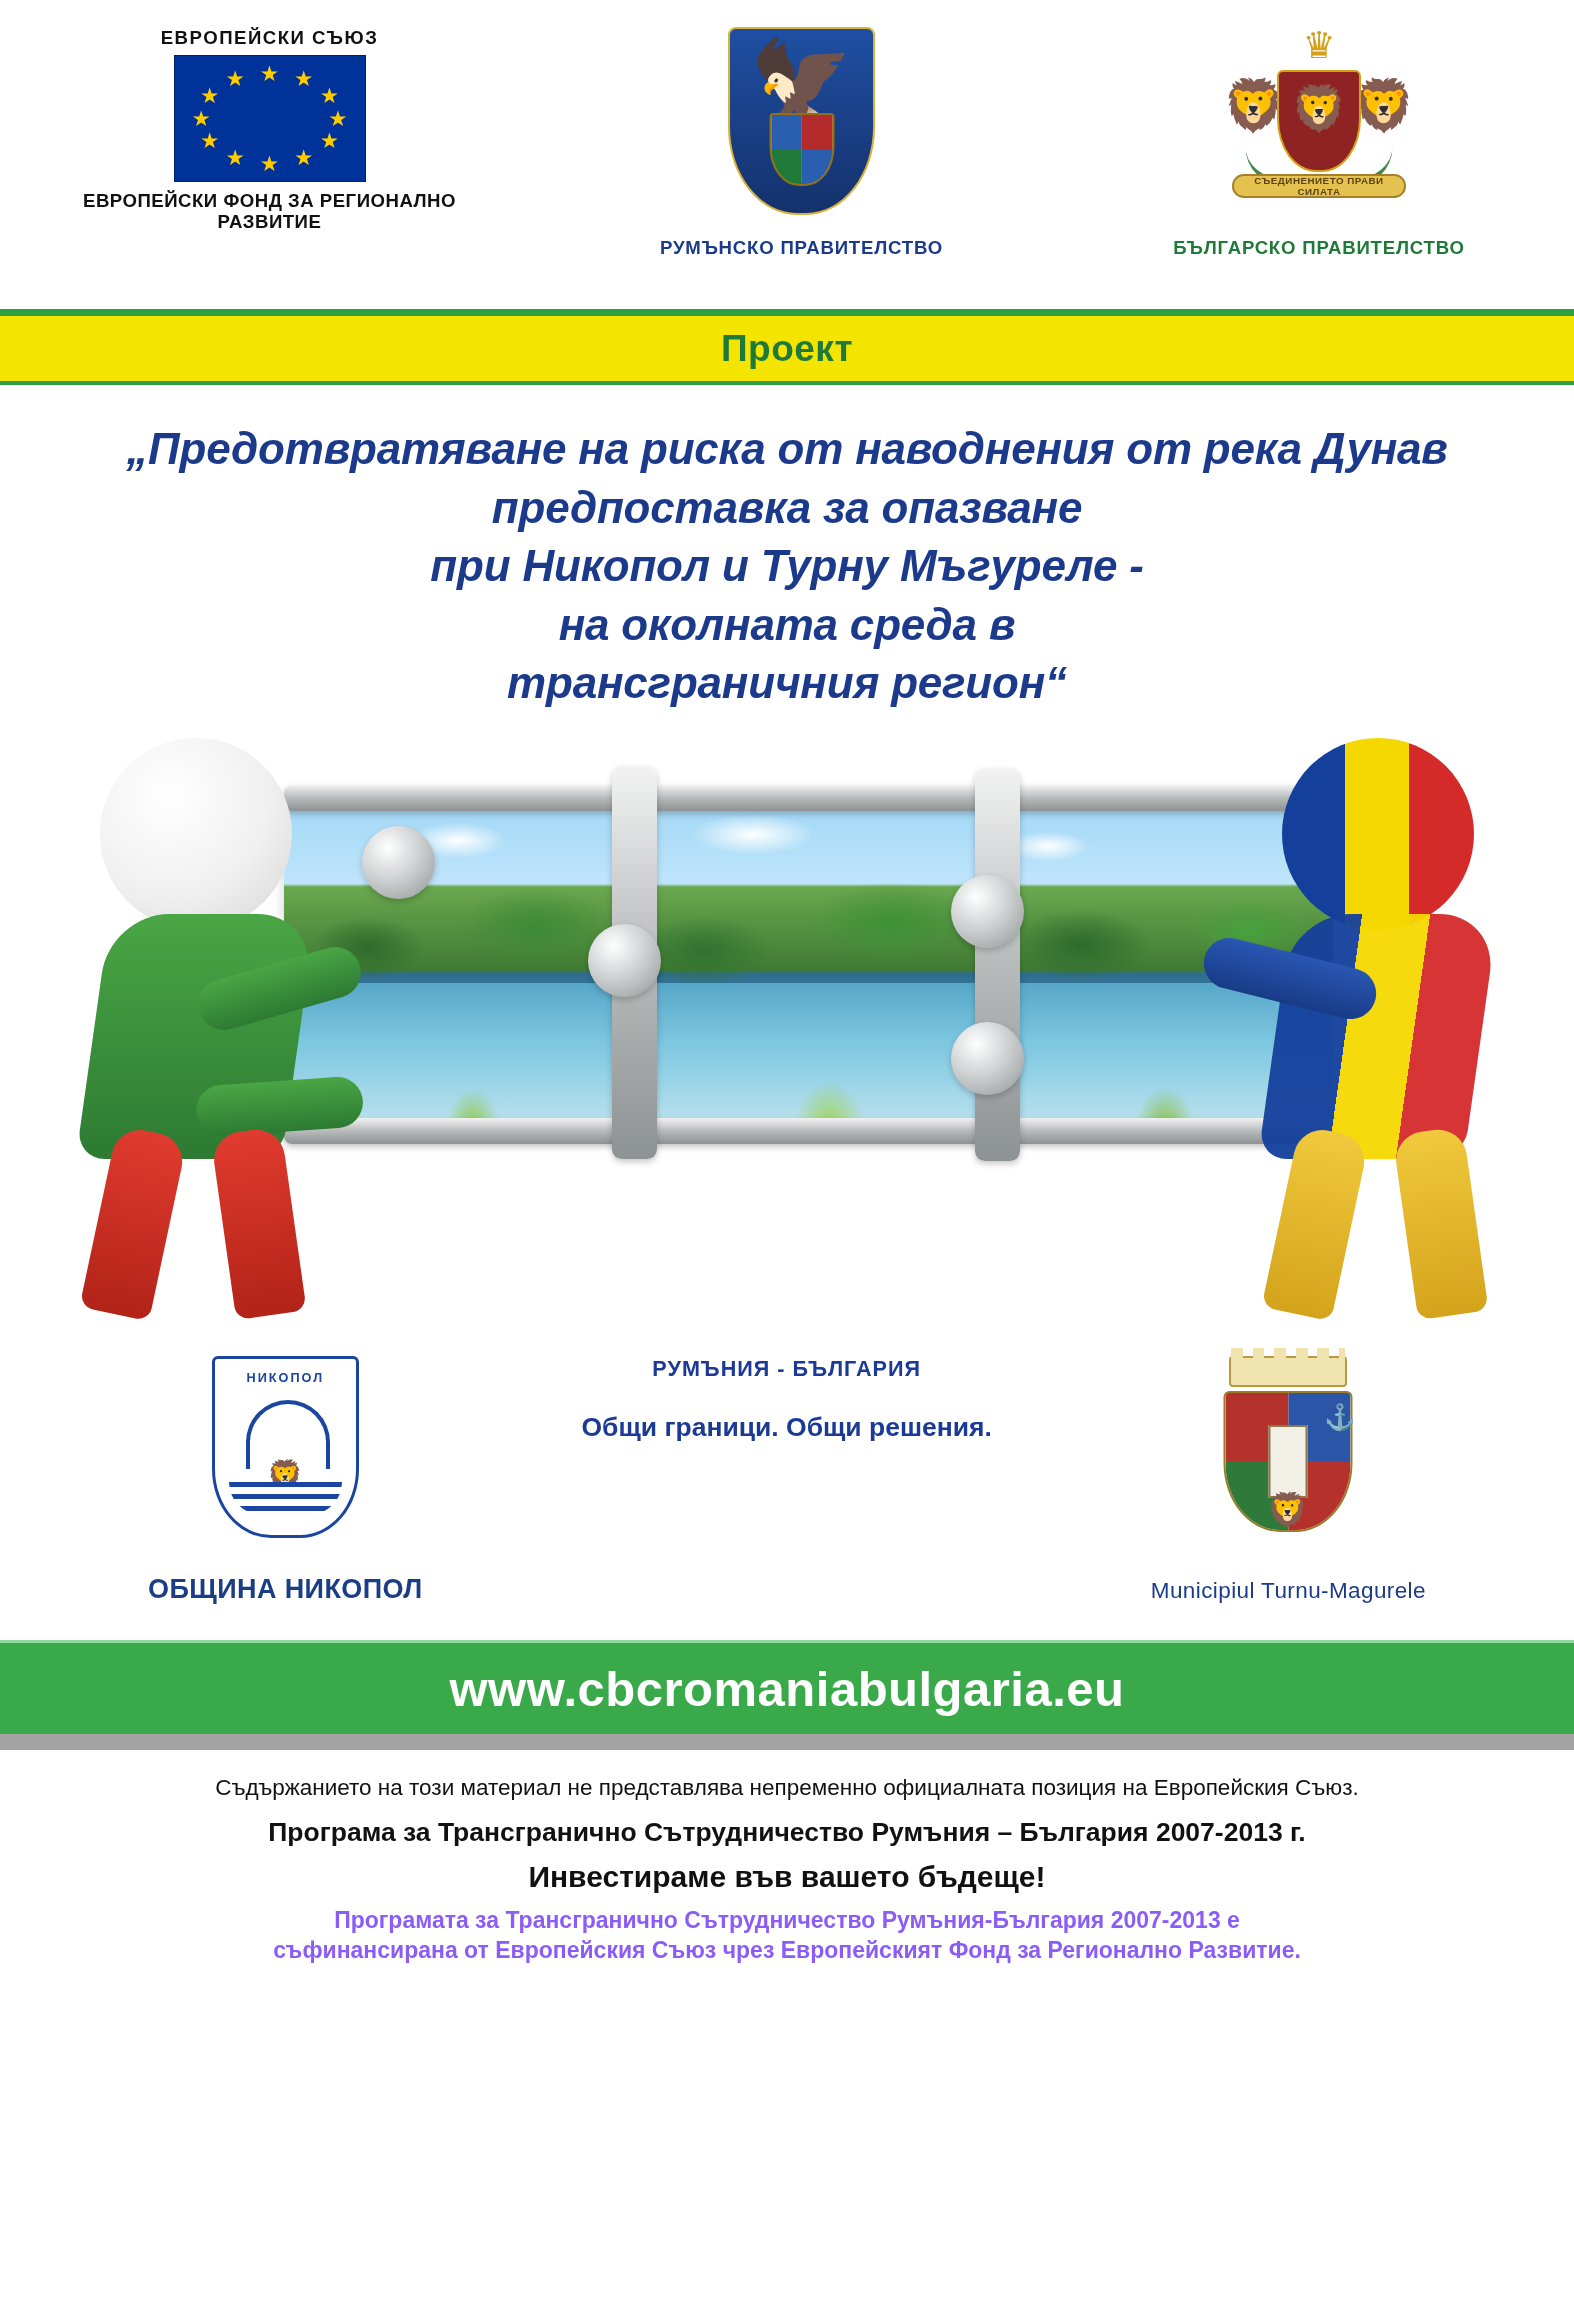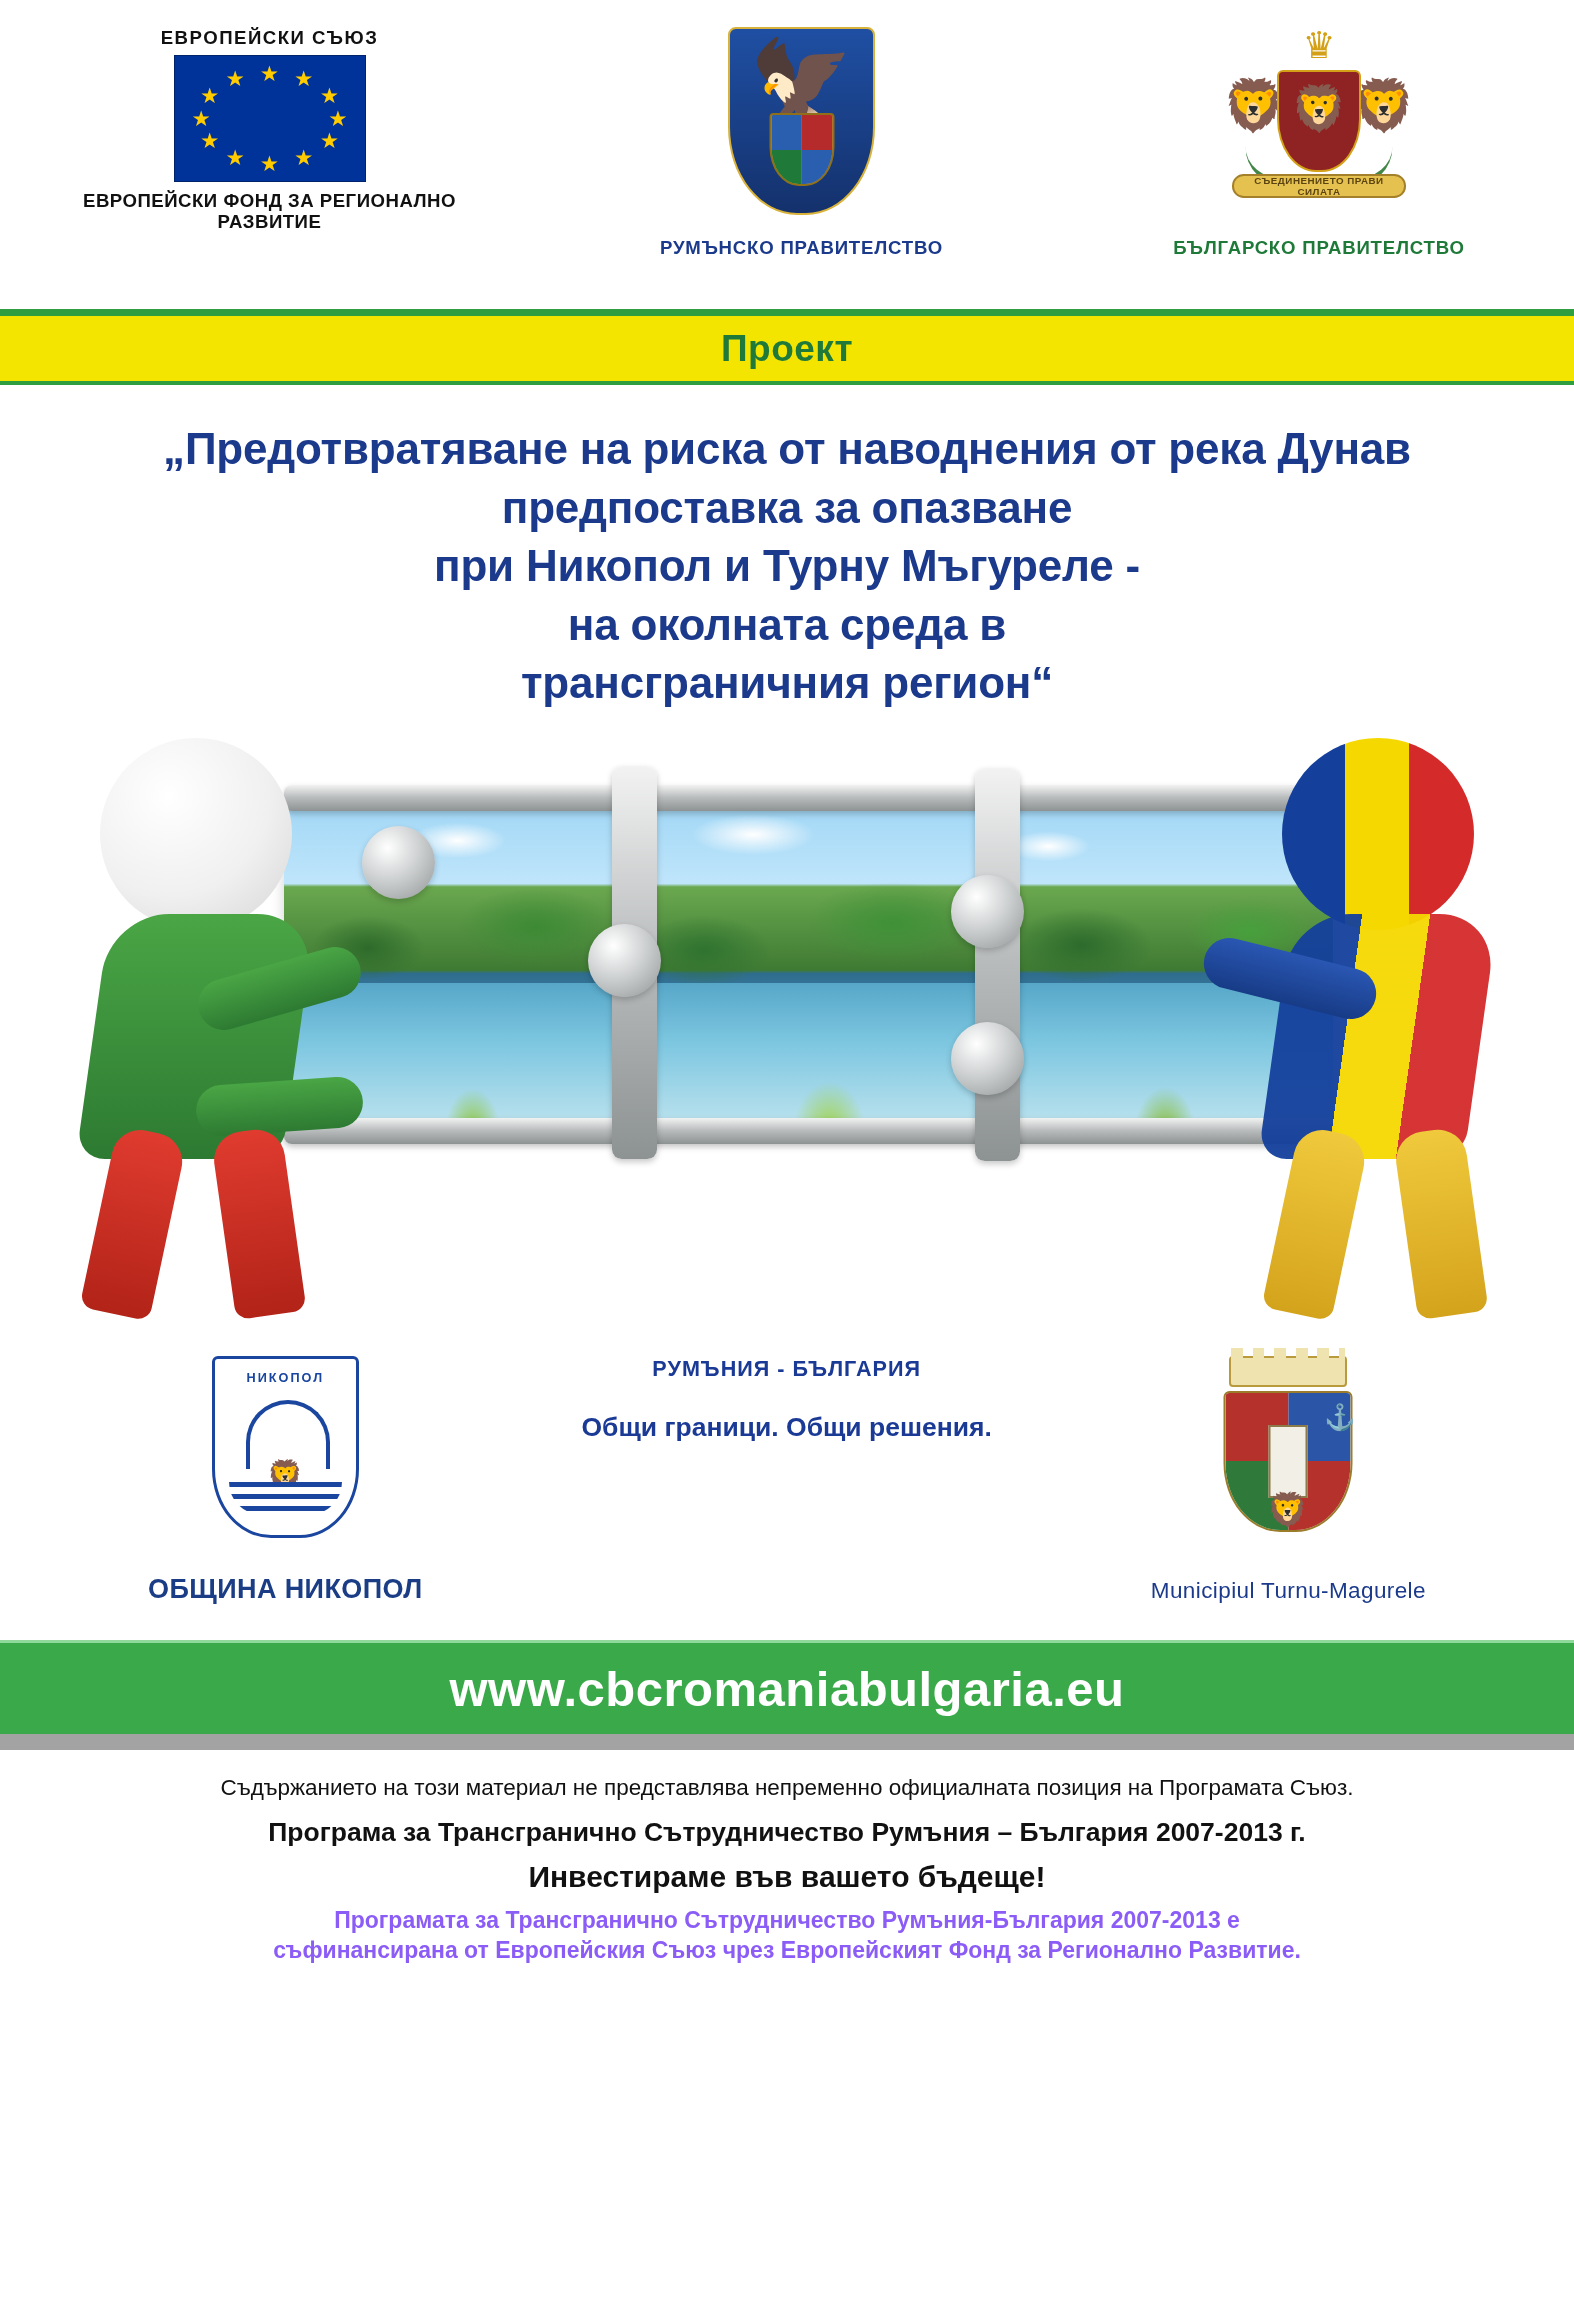--- a/index.html
+++ b/index.html
@@ -225,20 +225,21 @@
     font-size: 37px;
     font-weight: bold;
     color: #1f7a3a;
     letter-spacing: 0.5px;
   }
 
   
   .title-area {
     padding: 35px 55px 7.8px 55px;
     text-align: center;
+    font-style: italic;
   }
   .title-line {
     font-size: 44px;
     font-weight: bold;
     color: #1b3a8c;
     line-height: 1.33;
     letter-spacing: -0.2px;
   }
 
   
@@ -740,21 +741,21 @@
     </div>
 
   </div>
 
   <div class="web-band">
     <div class="url">www.cbcromaniabulgaria.eu</div>
   </div>
   <div class="grey-band"></div>
 
   <div class="footer">
-    <div class="f1">Съдържанието на този материал не представлява непременно официалната позиция на Програмата Съюз.</div>
+    <div class="f1">Съдържанието на този материал не представлява непременно официалната позиция на Европейския Съюз.</div>
     <div class="f2">Програма за Трансгранично Сътрудничество Румъния – България 2007-2013 г.</div>
     <div class="f3">Инвестираме във вашето бъдеще!</div>
     <div class="f4">Програмата за Трансгранично Сътрудничество Румъния-България 2007-2013 е</div>
     <div class="f4">съфинансирана от Европейския Съюз чрез Европейският Фонд за Регионално Развитие.</div>
   </div>
 
 </div>
 
 
 </body></html>

